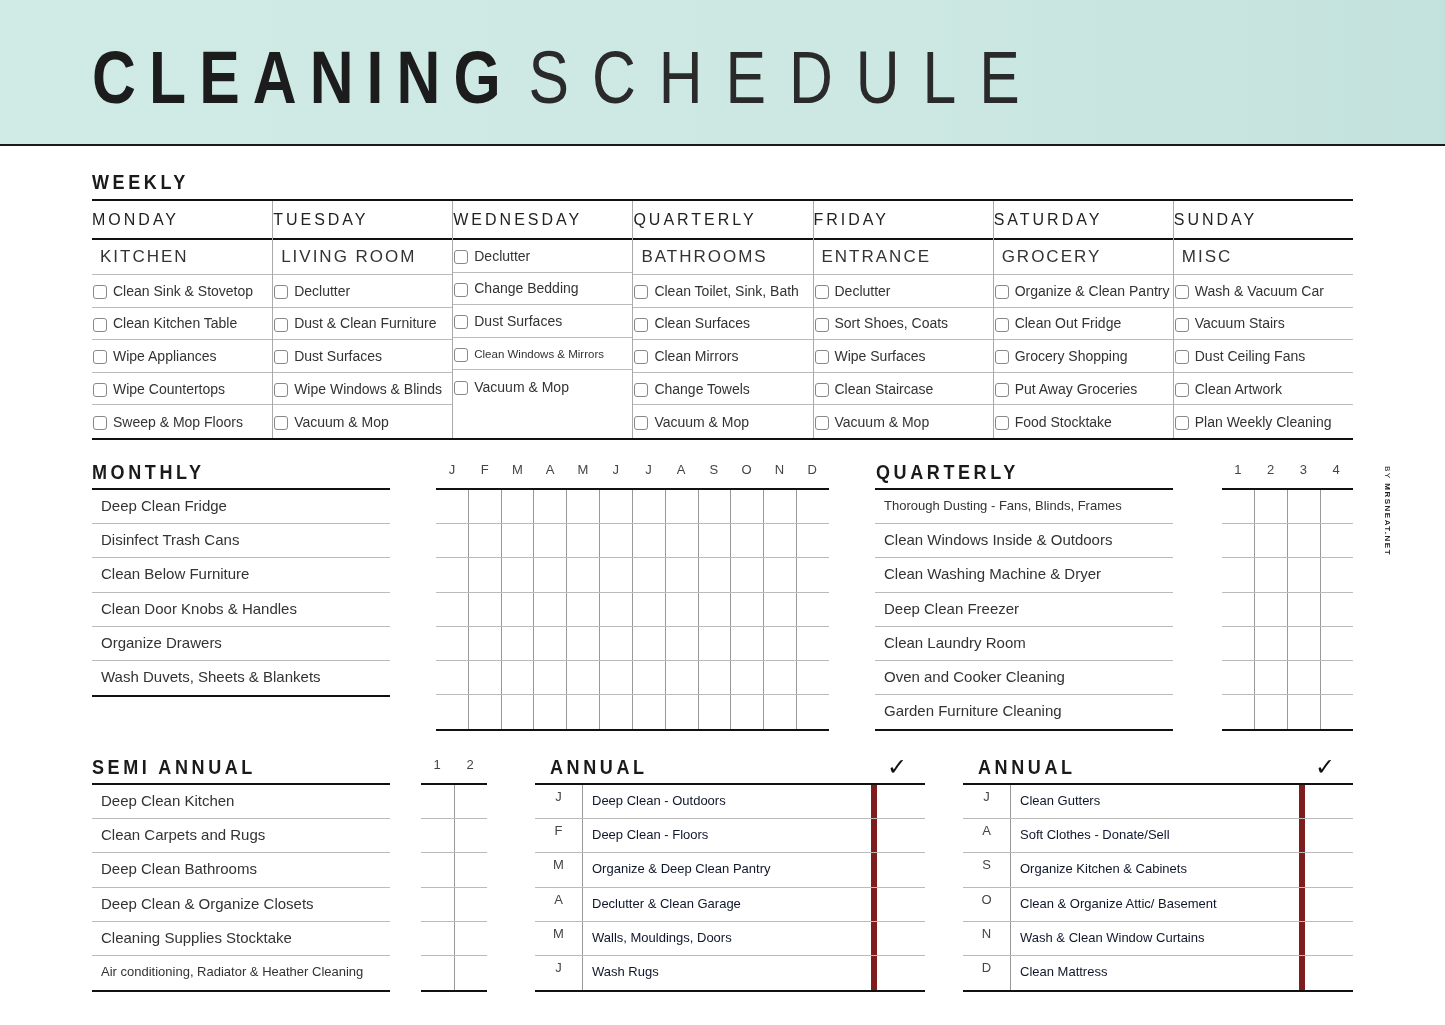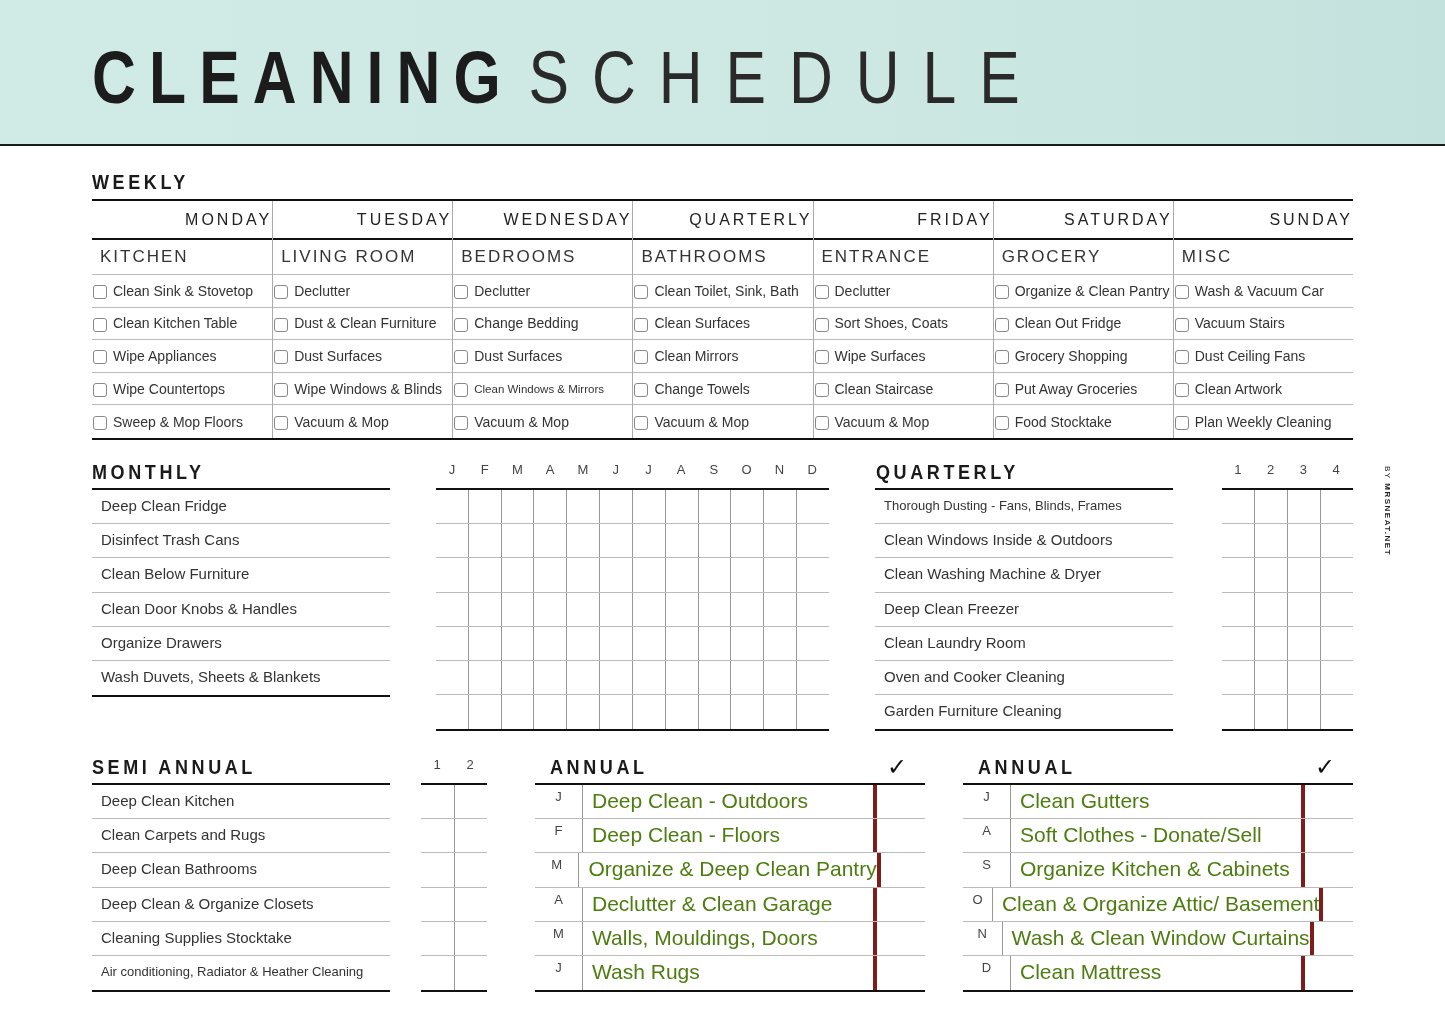--- a/index.html
+++ b/index.html
@@ -23,21 +23,21 @@
   .sec-title {
     position: absolute; font-weight: bold; font-size: 20px; letter-spacing: 4px; color: #1a1a1a;
     transform: scaleX(0.9); transform-origin: left center; white-space: nowrap;
   }
 
   
   .weekly { position: absolute; left: 92px; top: 199px; width: 1261px; border-top: 2.5px solid #111; border-bottom: 2.5px solid #111; }
   .weekly-cols { display: flex; }
   .wcol { width: 180.14px; border-left: 1px solid #aaa; }
   .wcol:first-child { border-left: none; }
-  .day { height: 39px; line-height: 38px; text-align: right; font-size: 16px; letter-spacing: 3px; color: #222; border-bottom: 2.5px solid #111; }
+  .day { height: 39px; line-height: 38px; text-align: left; font-size: 16px; letter-spacing: 3px; color: #222; border-bottom: 2.5px solid #111; }
   .area { height: 35px; line-height: 33px; padding-left: 8px; font-size: 17px; letter-spacing: 2px; color: #333; border-bottom: 1px solid #bbb; }
   .task { height: 32.6px; display: flex; align-items: center; padding-left: 1px; font-size: 14px; color: #333; border-bottom: 1px solid #bbb; white-space: nowrap; }
   .task:last-child { border-bottom: none; align-items: center; }
   .task.small { font-size: 11.5px; }
   .cb { width: 14px; height: 14px; border: 1px solid #888; border-radius: 3px; margin: 3px 6px 0 0; flex: none; }
 
   
   .list { position: absolute; border-top: 2.5px solid #111; border-bottom: 2.5px solid #111; }
   .li { height: 34.2px; line-height: 31px; padding-left: 9px; font-size: 15px; color: #333; border-bottom: 1px solid #bbb; white-space: nowrap; }
   .li:last-child { border-bottom: none; }
@@ -48,21 +48,21 @@
   .grow:last-child { border-bottom: none; }
   .gcell { flex: 1; border-left: 1px solid #999; }
   .gcell:first-child { border-left: none; }
   .ghead { position: absolute; display: flex; }
   .ghead span { flex: 1; text-align: center; font-size: 13px; color: #444; letter-spacing: 1px; }
 
   .annual { position: absolute; border-top: 2.5px solid #111; border-bottom: 2.5px solid #111; }
   .arow { display: flex; height: 34.2px; border-bottom: 1px solid #bbb; }
   .arow:last-child { border-bottom: none; }
   .amon { width: 48px; text-align: center; font-size: 13px; color: #444; padding-top: 4px; border-right: 1px solid #999; }
-  .atask { flex: 1; padding-left: 9px; line-height: 31px; font-size: 21px; color: #4d7c0f; border-right: 4px solid #7f1d1d; white-space: nowrap; }
+  .atask { flex: 1; padding-left: 9px; line-height: 31px; font-size: 13px; color: #0f172a; border-right: 6px solid #7f1d1d; white-space: nowrap; }
   .acheck { width: 48px; }
   .check-icon { position: absolute; font-size: 24px; color: #111; }
 
   .credit {
     position: absolute; left: 1392px; top: 466px; width: 90px; font-size: 8px; color: #222;
     transform: rotate(90deg); transform-origin: left top; white-space: nowrap; letter-spacing: 1.5px;
   }
   .credit b { font-weight: bold; }
 </style>
 </head>
@@ -120,21 +120,20 @@
           <span class="cb"></span>
           <span>Wipe Windows &amp; Blinds</span>
         </div>
         <div class="task">
           <span class="cb"></span>
           <span>Vacuum &amp; Mop</span>
         </div>
       </div>
       <div class="wcol">
         <div class="day">WEDNESDAY</div>
-        <div class="area">BEDROOMS</div>
         <div class="task">
           <span class="cb"></span>
           <span>Declutter</span>
         </div>
         <div class="task">
           <span class="cb"></span>
           <span>Change Bedding</span>
         </div>
         <div class="task">
           <span class="cb"></span>

